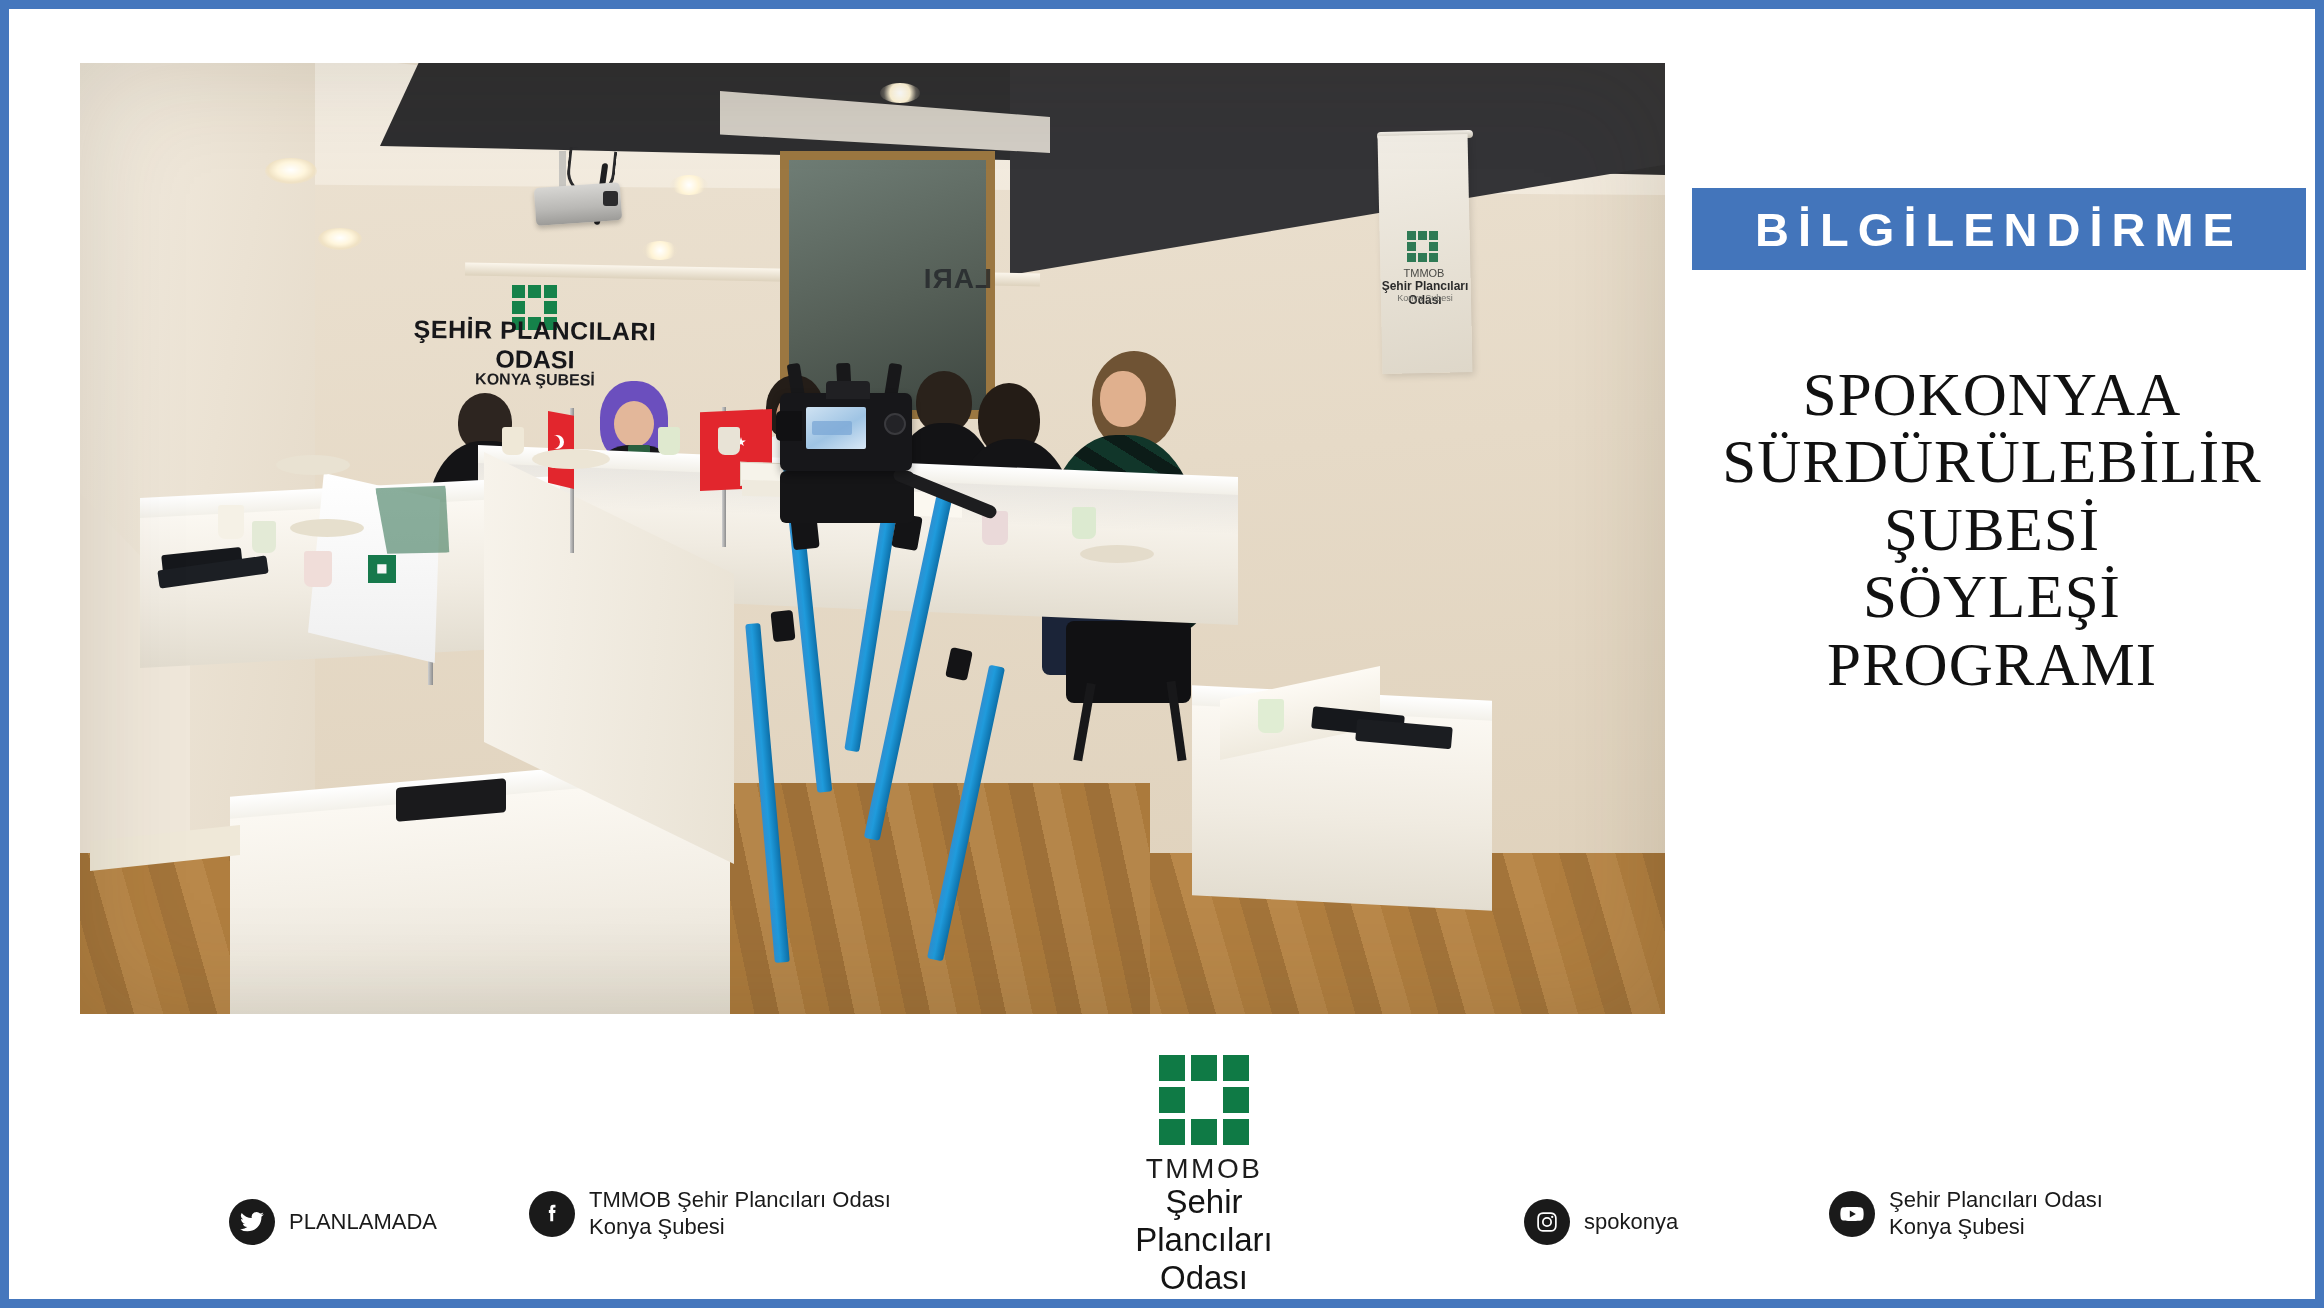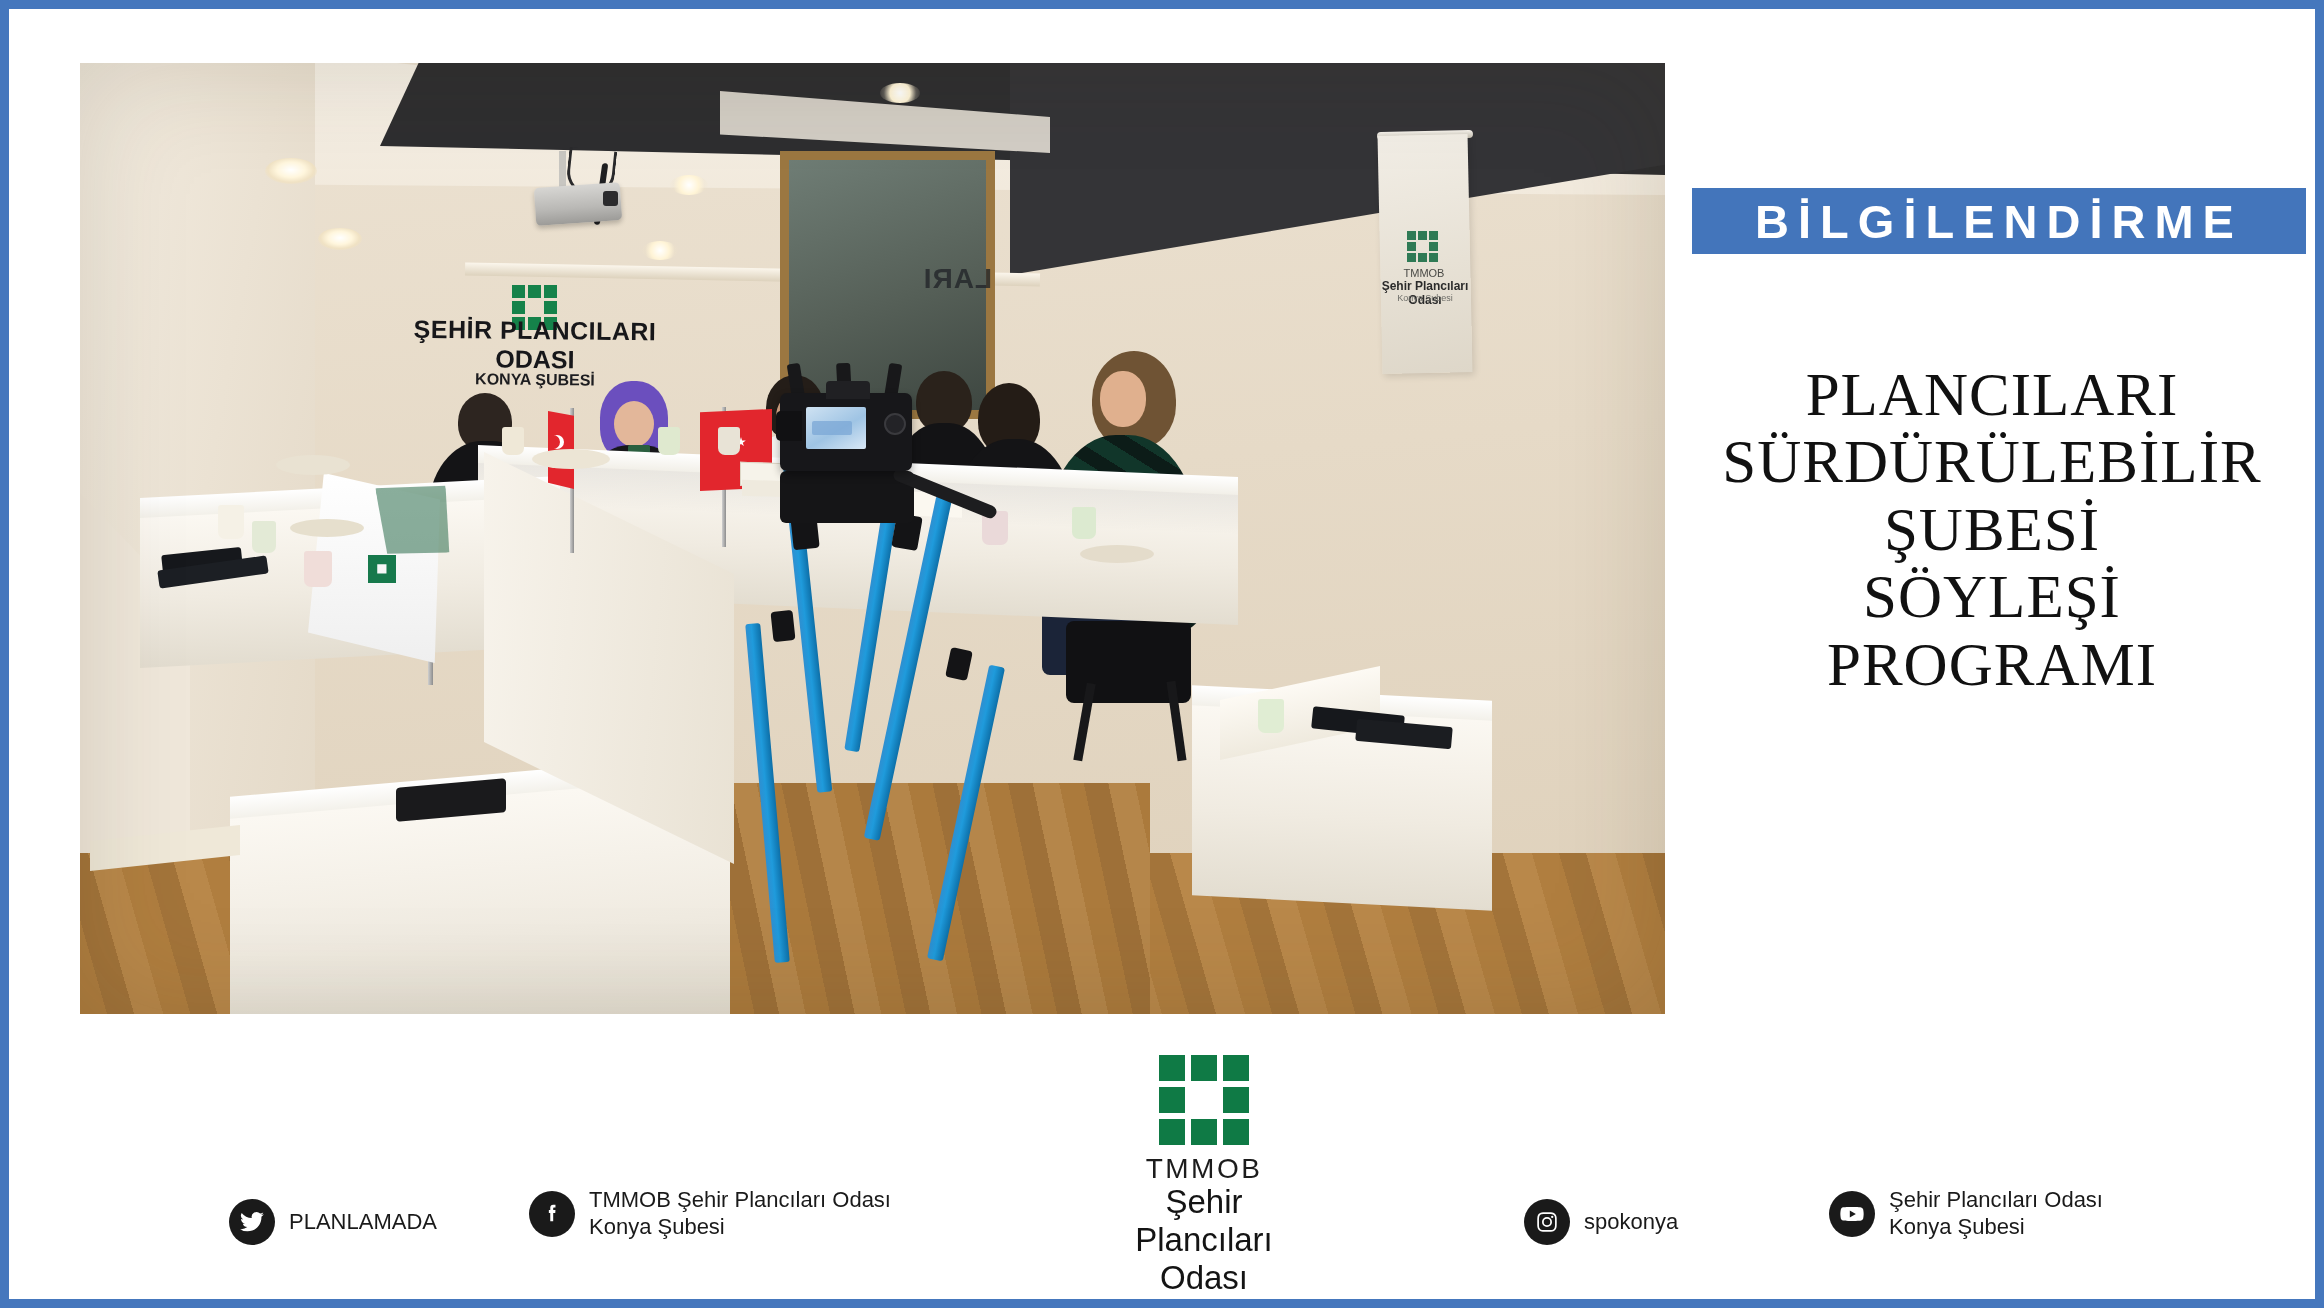--- a/index.html
+++ b/index.html
@@ -104,21 +104,21 @@
   .head{border-radius:50% 50% 45% 45%;}
 
   
   .cup{border-radius:3px 3px 7px 7px;}
 
   
   .vign{left:0;top:0;width:100%;height:100%;pointer-events:none;
      box-shadow:inset 0 0 110px rgba(60,45,25,.17);}
 
   
-  .banner{position:absolute;left:1683px;top:179px;right:9px;height:66px;
+  .banner{position:absolute;left:1683px;top:179px;right:9px;height:82px;
           background:#4375bb;display:flex;align-items:center;justify-content:center;}
   .banner span{color:#ffffff;font-size:47px;font-weight:700;letter-spacing:9px;}
 
   .title{position:absolute;left:1672px;top:352px;right:12px;
          text-align:center;color:#111111;
          font-family:"Liberation Serif",serif;font-weight:400;
          font-size:61px;line-height:1.105;letter-spacing:1px;}
   .title div{white-space:nowrap;}
 
   
@@ -316,21 +316,21 @@
     <div class="ph" style="left:804px;top:350px;width:18px;height:18px;border-radius:50%;background:#232327;border:2px solid #3a3a3e;"></div>
 
     <div class="ph vign"></div>
   </div>
 
   <div class="banner">
     <span>BİLGİLENDİRME</span>
   </div>
 
   <div class="title">
-    <div>PLANCILARI</div>
+    <div>SPOKONYAA</div>
     <div>SÜRDÜRÜLEBİLİR</div>
     <div>ŞUBESİ</div>
     <div>SÖYLEŞİ</div>
     <div>PROGRAMI</div>
   </div>
 
   <div class="foot-logo">
     <div class="fl-grid">
       <span class="fl-sq" style="left:0;top:0"></span>
         <span class="fl-sq" style="left:32px;top:0"></span>

